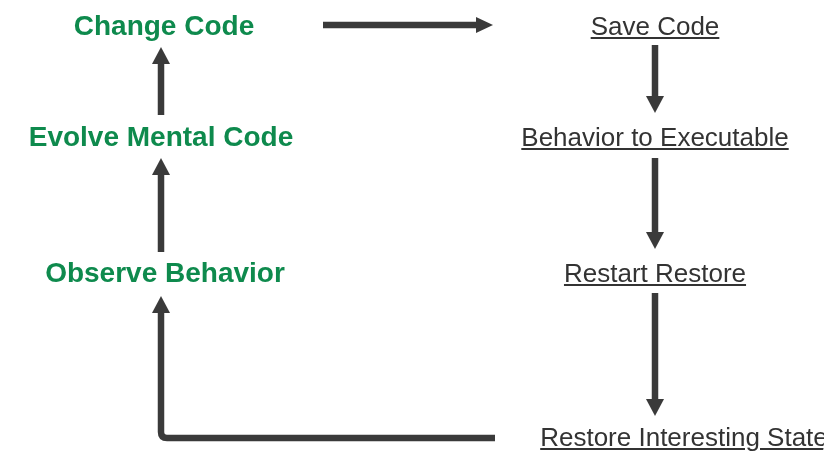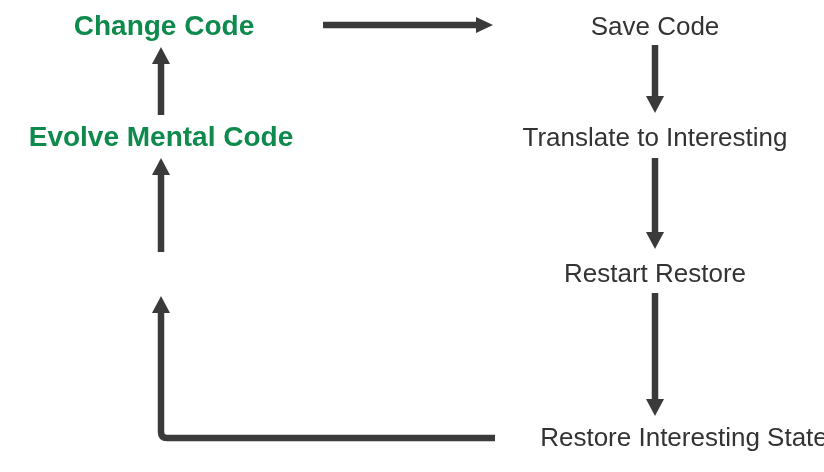--- a/index.html
+++ b/index.html
@@ -32,20 +32,21 @@
   }
   .node.green{
     color:var(--green);
     font-size:28px;
     font-weight:bold;
   }
   .node.dark{
     color:var(--dark-text);
     font-size:26px;
     font-weight:normal;
+    text-decoration:underline;
   }
 </style>
 </head>
 <body>
 
 <div class="canvas">
 
   <svg class="arrows-layer" viewBox="0 0 824 472" xmlns="http://www.w3.org/2000/svg">
 
     <g>
@@ -81,22 +82,23 @@
     <g>
       <line x1="161" y1="115" x2="161" y2="64"></line>
       <polygon points="152,64 170,64 161,47"></polygon>
     </g>
   </svg>
 
   <div class="node green" style="left:164px;top:26px">Change Code</div>
 
   <div class="node green" style="left:161px;top:137px">Evolve Mental Code</div>
 
+  <div class="node green" style="left:165px;top:273px">Observe Behavior</div>
 
   <div class="node dark" style="left:655px;top:26px">Save Code</div>
 
-  <div class="node dark" style="left:655px;top:137px">Translate to Interesting</div>
+  <div class="node dark" style="left:655px;top:137px">Behavior to Executable</div>
 
   <div class="node dark" style="left:655px;top:273px">Restart Restore</div>
 
   <div class="node dark" style="left:684px;top:437px">Restore Interesting State</div>
 
 </div>
 
 </body></html>

